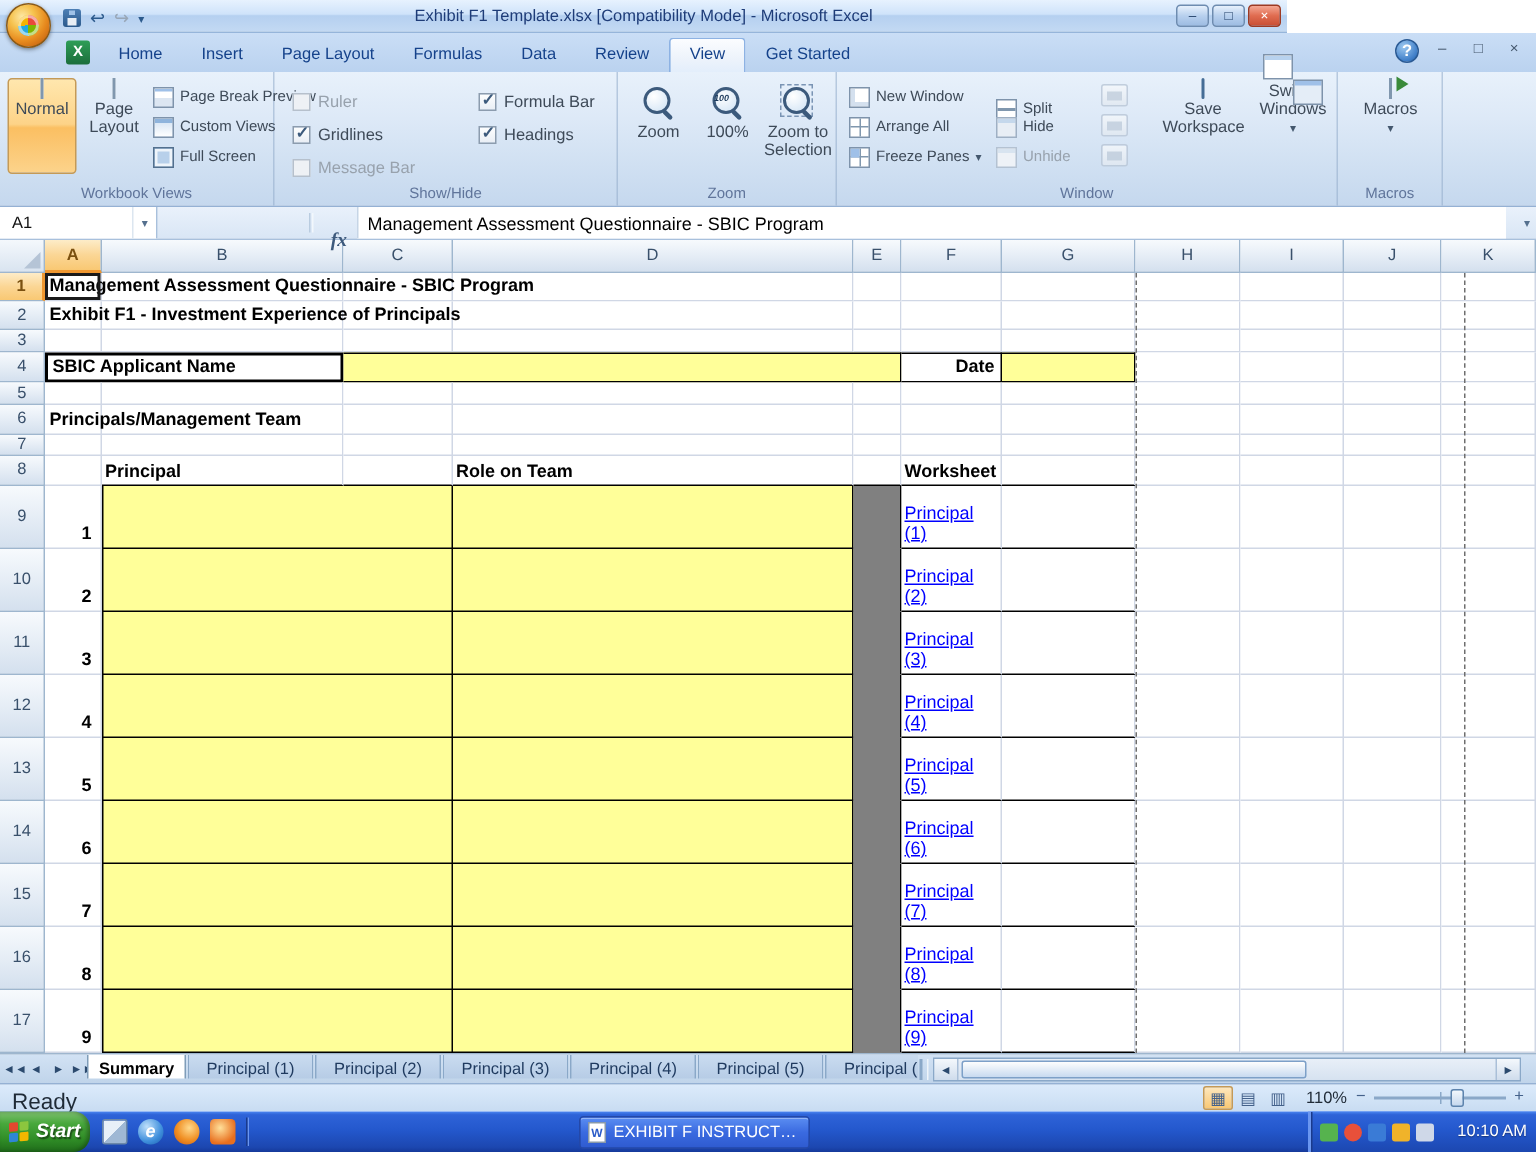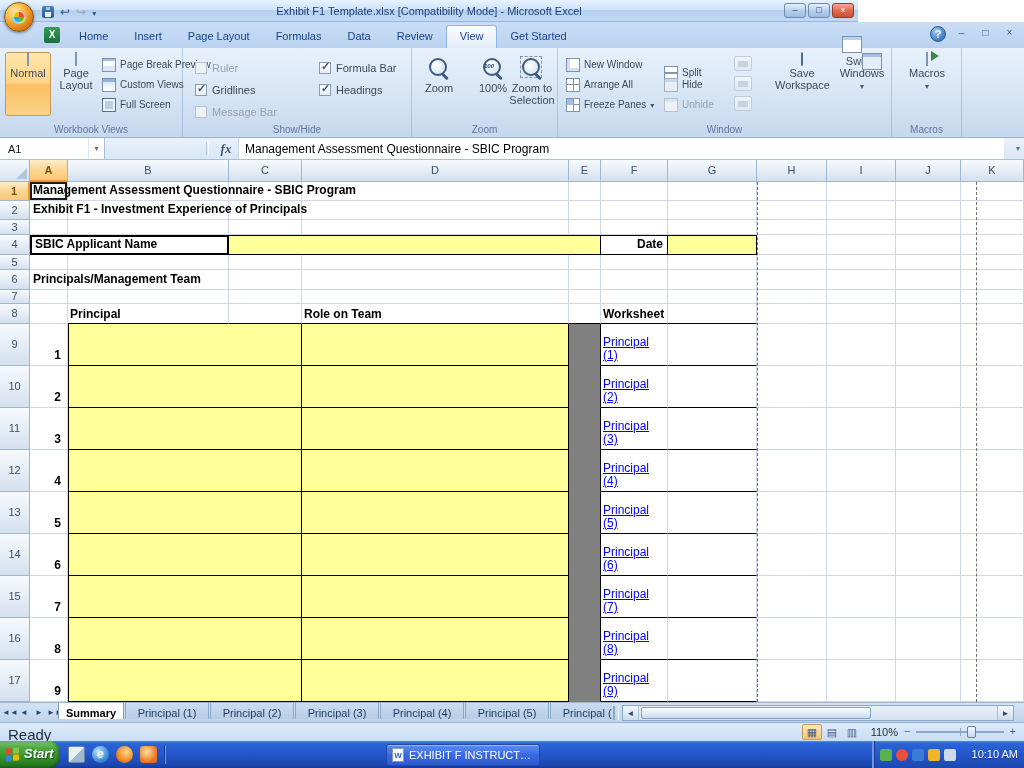--- a/index.html
+++ b/index.html
@@ -111,21 +111,21 @@
   
   #formulabar { position:absolute; left:0; top:138px; width:1024px; height:22px;
     background:linear-gradient(#e9f1fb,#d9e6f5); border-bottom:1px solid #a8c0dc; z-index:30; }
   #namebox { position:absolute; left:0; top:0; width:105px; height:21px; background:#fff;
     border-right:1px solid #a8c0dc; font-size:11px; padding:5px 0 0 8px; color:#111; }
   .nb-caret { position:absolute; left:88px; top:0; width:16px; height:21px; border-left:1px solid #dce6f0;
     text-align:center; color:#55708e; font-size:8px; padding-top:6px; }
   .nb-caret::after { content:"▾"; }
   .fb-dots { position:absolute; left:206px; top:4px; width:3px; height:13px;
     border-left:1px solid #b9cce0; border-right:1px solid #f2f7fc; }
-  #fx { position:absolute; left:214px; top:0; width:24px; height:21px; text-align:center; padding-top:3px;
+  #fx { position:absolute; left:214px; top:0; width:24px; height:21px; text-align:center; padding-top:14px;
     font-family:"Liberation Serif",serif; font-style:italic; font-weight:bold; font-size:13px; color:#3e5a7c; }
   #fcontent { position:absolute; left:238px; top:0; width:766px; height:21px; background:#fff;
     border-left:1px solid #c6d5e6; font-size:12px; color:#000; padding:4px 0 0 6px; white-space:nowrap; overflow:hidden; }
   .fb-caret { position:absolute; right:4px; top:6px; color:#55708e; font-size:8px; }
   .fb-caret::after { content:"▾"; }
 
   
   #gridwrap { position:absolute; left:0; top:160px; width:1024px; height:542px; background:#fff; overflow:hidden; z-index:10; }
   table.sheet { border-collapse:separate; border-spacing:0; table-layout:fixed; width:1024px; }
   td { border-right:1px solid #d0d7e5; border-bottom:1px solid #d0d7e5; font-size:12px; vertical-align:bottom;
@@ -315,21 +315,21 @@
       <span>Headings</span>
     </div>
     <div class="glabel">Show/Hide</div>
   </div>
 
   <div class="rgroup" style="left:412px;width:146px;">
     <div class="bigbtn" style="left:4px;width:46px;">
       <span class="bicon i-mag"></span>
       <span class="lbl">Zoom</span>
     </div>
-    <div class="bigbtn" style="left:60px;width:42px;">
+    <div class="bigbtn" style="left:52px;width:42px;">
       <span class="bicon i-mag"><i class="mnum"></i></span>
       <span class="lbl">100%</span>
     </div>
     <div class="bigbtn" style="left:96px;width:48px;">
       <span class="bicon i-mag" style="position:relative;">
           <i class="selbox"></i>
         </span>
       <span class="lbl">Zoom to Selection</span>
     </div>
     <div class="glabel">Zoom</div>

